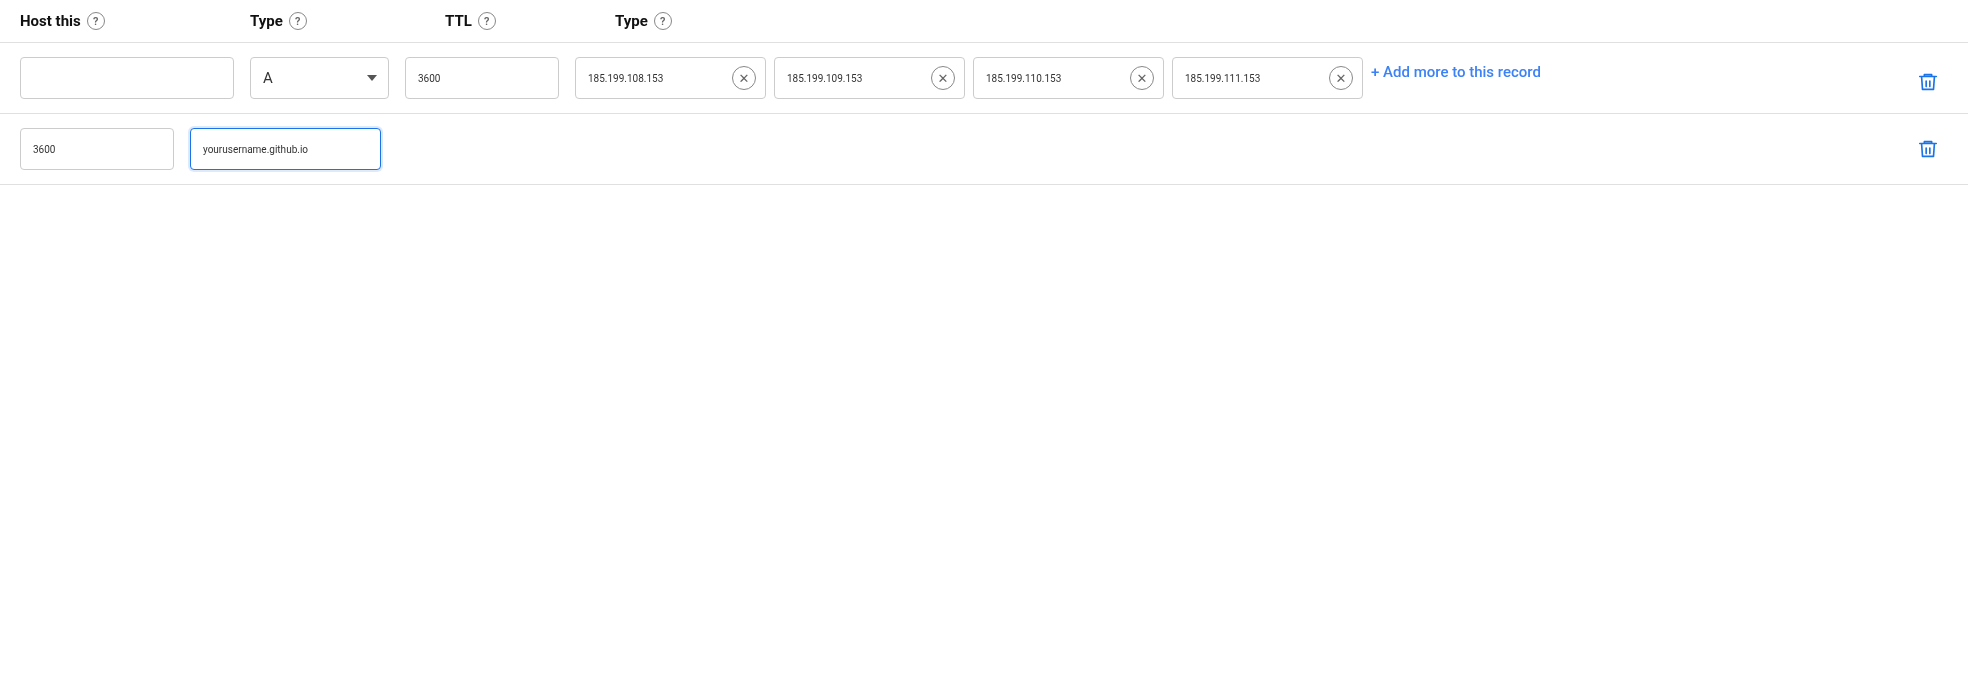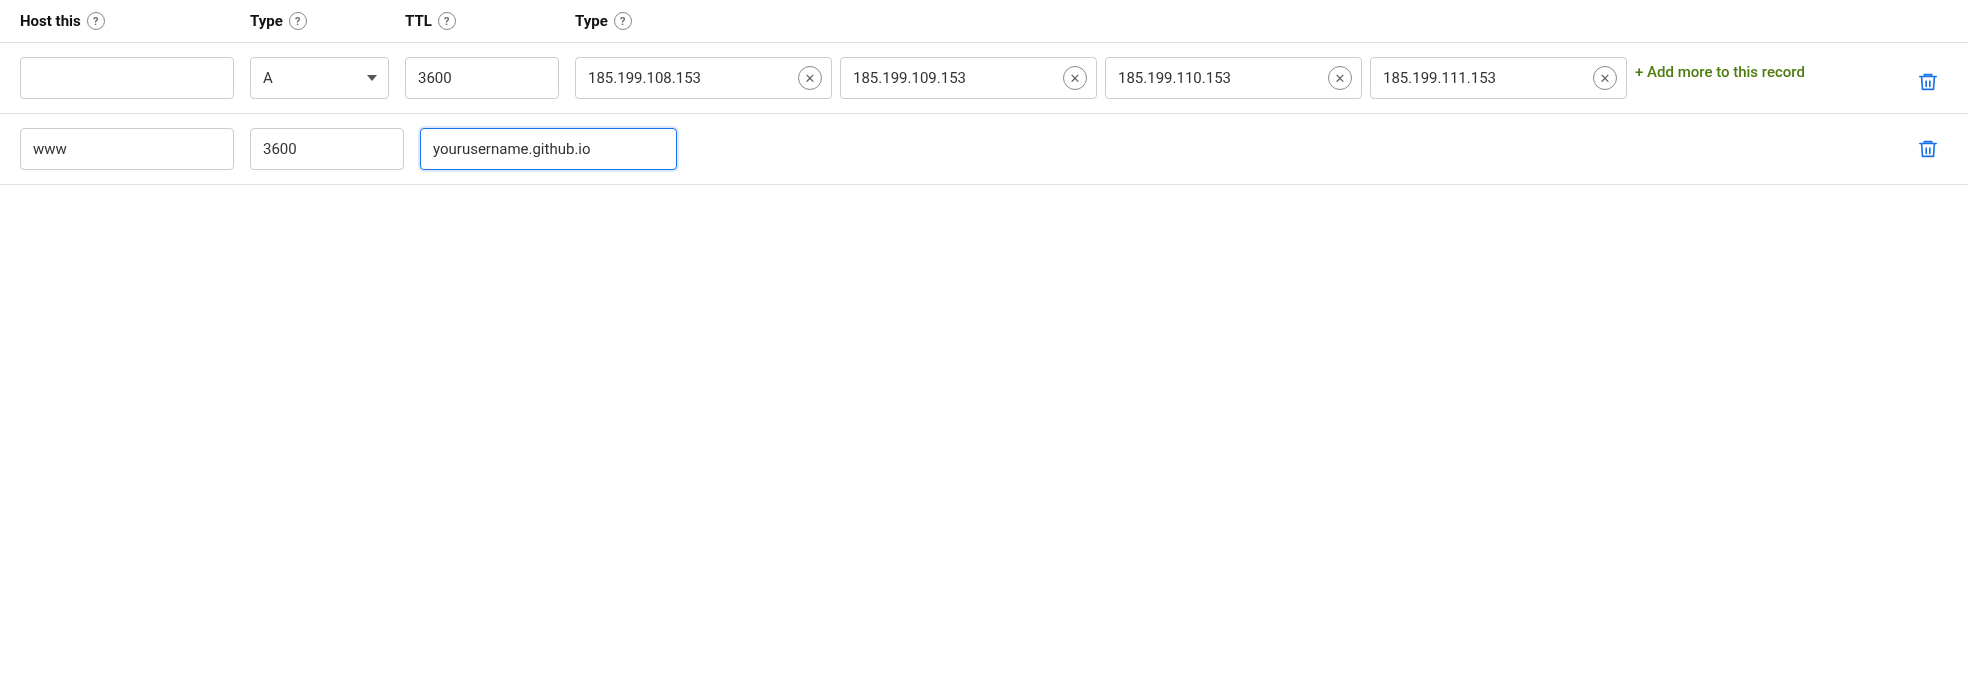--- a/index.html
+++ b/index.html
@@ -39,20 +39,21 @@
     }
 
     .header-type {
       width: 155px;
       min-width: 155px;
     }
 
     .header-ttl {
       width: 170px;
       min-width: 170px;
+      margin-left: 40px;
     }
 
     .header-data {
       flex: 1;
     }
 
     .help-icon {
       display: inline-flex;
       align-items: center;
       justify-content: center;
@@ -115,21 +116,21 @@
       align-items: center;
       padding-top: 0;
     }
 
     input[type="text"] {
       width: 100%;
       height: 42px;
       border: 1px solid #ccc;
       border-radius: 4px;
       padding: 0 12px;
-      font-size: 15px;
+      font-size: 10px;
       color: #333;
       outline: none;
       background: #fff;
     }
 
     input[type="text"].focused {
       border-color: #1a73e8;
       box-shadow: 0 0 0 2px rgba(26, 115, 232, 0.15);
     }
 
@@ -199,21 +200,21 @@
       align-items: center;
       justify-content: center;
       font-size: 13px;
       color: #666;
     }
 
     .add-more-btn {
       display: flex;
       align-items: center;
       gap: 6px;
-      color: #4d7c0f;
+      color: #3b82f6;
       background: none;
       border: none;
       font-size: 15px;
       cursor: pointer;
       padding: 6px 0;
       font-weight: 500;
       align-self: flex-start;
     }
 
     .delete-btn {
@@ -308,23 +309,20 @@
     <button class="delete-btn">
       <svg class="trash-icon" viewBox="0 0 24 24" fill="none" xmlns="http://www.w3.org/2000/svg">
         <path d="M3 6h18M8 6V4h8v2M19 6l-1 14H6L5 6" stroke="#1a73e8" stroke-width="1.8" stroke-linecap="round" stroke-linejoin="round"></path>
         <path d="M10 11v6M14 11v6" stroke="#1a73e8" stroke-width="1.8" stroke-linecap="round"></path>
       </svg>
     </button>
   </div>
 </div>
 
 <div class="record-row cname-row">
-  <div class="hostname-cell">
-    <input type="text" value="www" placeholder="" style="">
-  </div>
   <div class="ttl-cell">
     <input type="text" value="3600" style="">
   </div>
   <div class="data-cell">
     <div class="data-input-wrapper">
       <input type="text" value="yourusername.github.io" class="focused" style="">
     </div>
   </div>
   <div class="action-cell cname-action">
     <button class="delete-btn">

